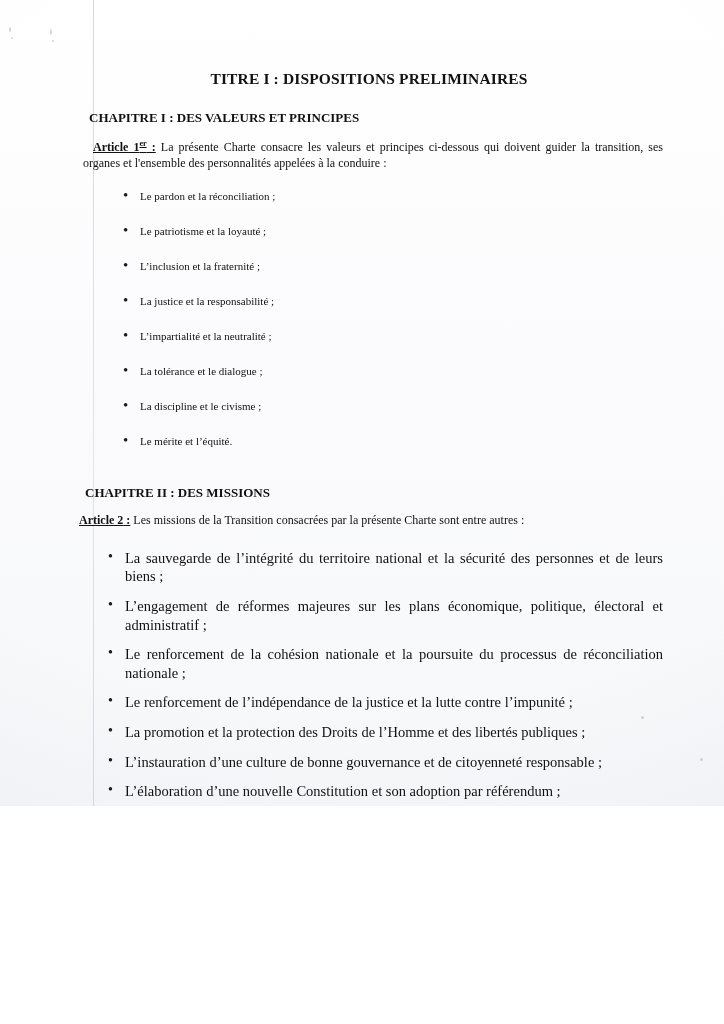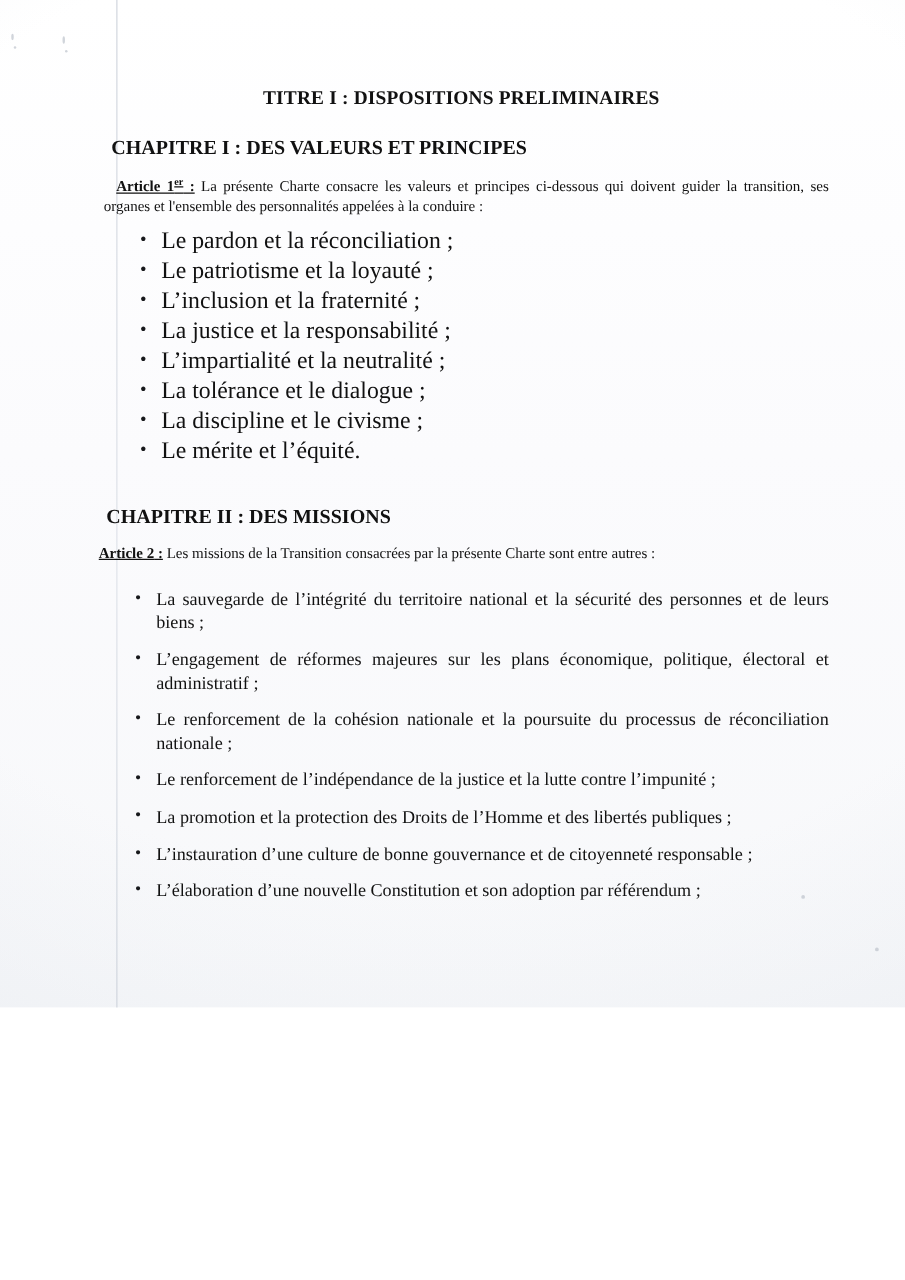--- a/index.html
+++ b/index.html
@@ -63,21 +63,21 @@
   .doc-title {
     text-align: center;
     font-weight: bold;
     font-size: 15.5px;
     letter-spacing: .15px;
     margin: 0 0 22px 0;
   }
 
   .chapter-heading {
     font-weight: bold;
-    font-size: 16px;
+    font-size: 13px;
     margin: 0 0 13px 0;
     padding-left: 14px;
   }
   .chapter-heading.second {
     padding-left: 10px;
     margin-top: 34px;
     margin-bottom: 12px;
   }
 
   .article-para {
@@ -105,24 +105,24 @@
 
   ul.values-list,
   ul.missions-list {
     list-style: none;
     margin: 0;
     padding: 0;
   }
 
   ul.values-list > li {
     position: relative;
-    font-size: 19px;
+    font-size: 11px;
     line-height: 20px;
     padding-left: 50px;
-    margin: 4px;
+    margin: 15px;
   }
   ul.values-list > li::before {
     content: "\2022";
     position: absolute;
     left: 33px;
     top: -1px;
     font-size: 15px;
     color: #17181b;
   }
 

